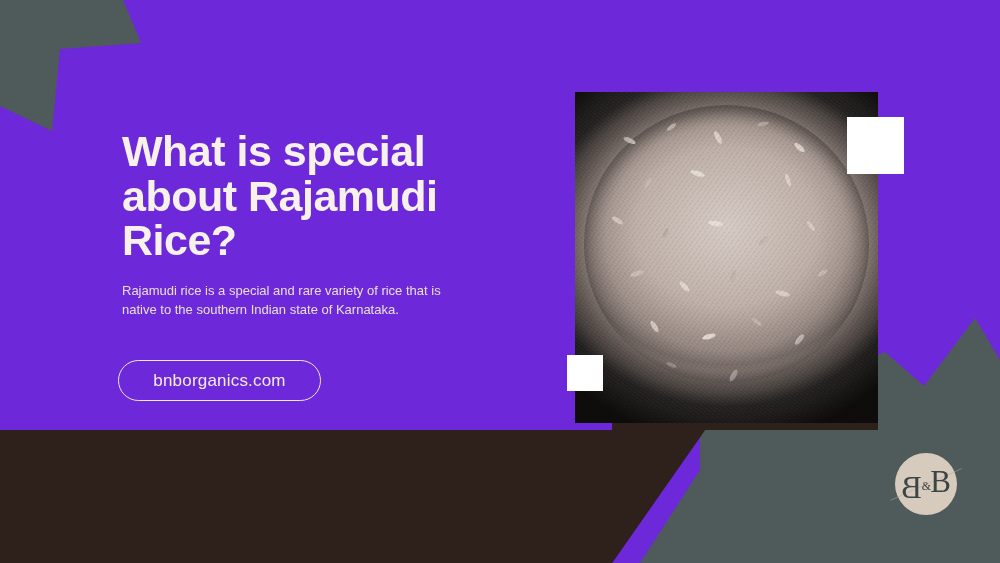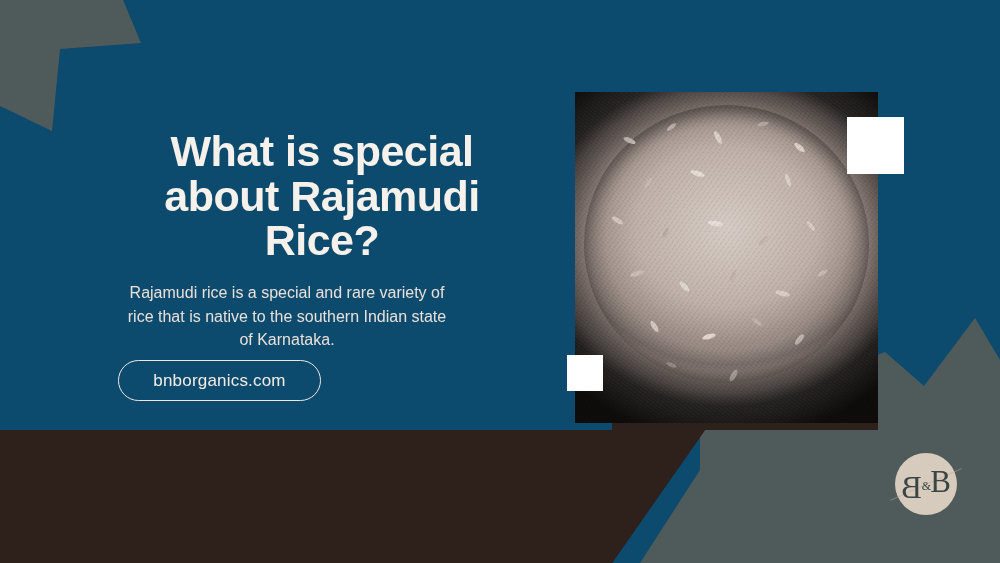--- a/index.html
+++ b/index.html
@@ -1,23 +1,22 @@
 <!DOCTYPE html>
 <html><head>
 <meta charset="utf-8">
 <style>
   * { margin:0; padding:0; box-sizing:border-box; }
   html,body { background:#11100f; }
   .stage {
     position:relative;
     width:1000px; height:563px;
     overflow:hidden;
-    background:#0c4a6e;
+    background:#6d28d9;
     font-family:"Liberation Sans", sans-serif;
-    text-align:center;
   }
   .bg-shapes { position:absolute; inset:0; width:1000px; height:563px; }
 
   
   .photo-block {
     position:absolute;
     left:575px; top:92px;
     width:303px; height:331px;
     overflow:hidden;
     background:#2a2522;
@@ -70,21 +69,21 @@
     font-size:43px;
     line-height:1.04;
     font-weight:700;
     letter-spacing:-0.5px;
   }
   .body-copy {
     position:absolute;
     left:122px; top:281px;
     width:330px;
     color:#e9e1d9;
-    font-size:16px;
+    font-size:13px;
     line-height:1.48;
     font-weight:400;
   }
   .cta {
     position:absolute;
     left:118px; top:360px;
     min-width:203px;
     height:41px;
     padding:0 26px;
     display:flex; align-items:center; justify-content:center;

